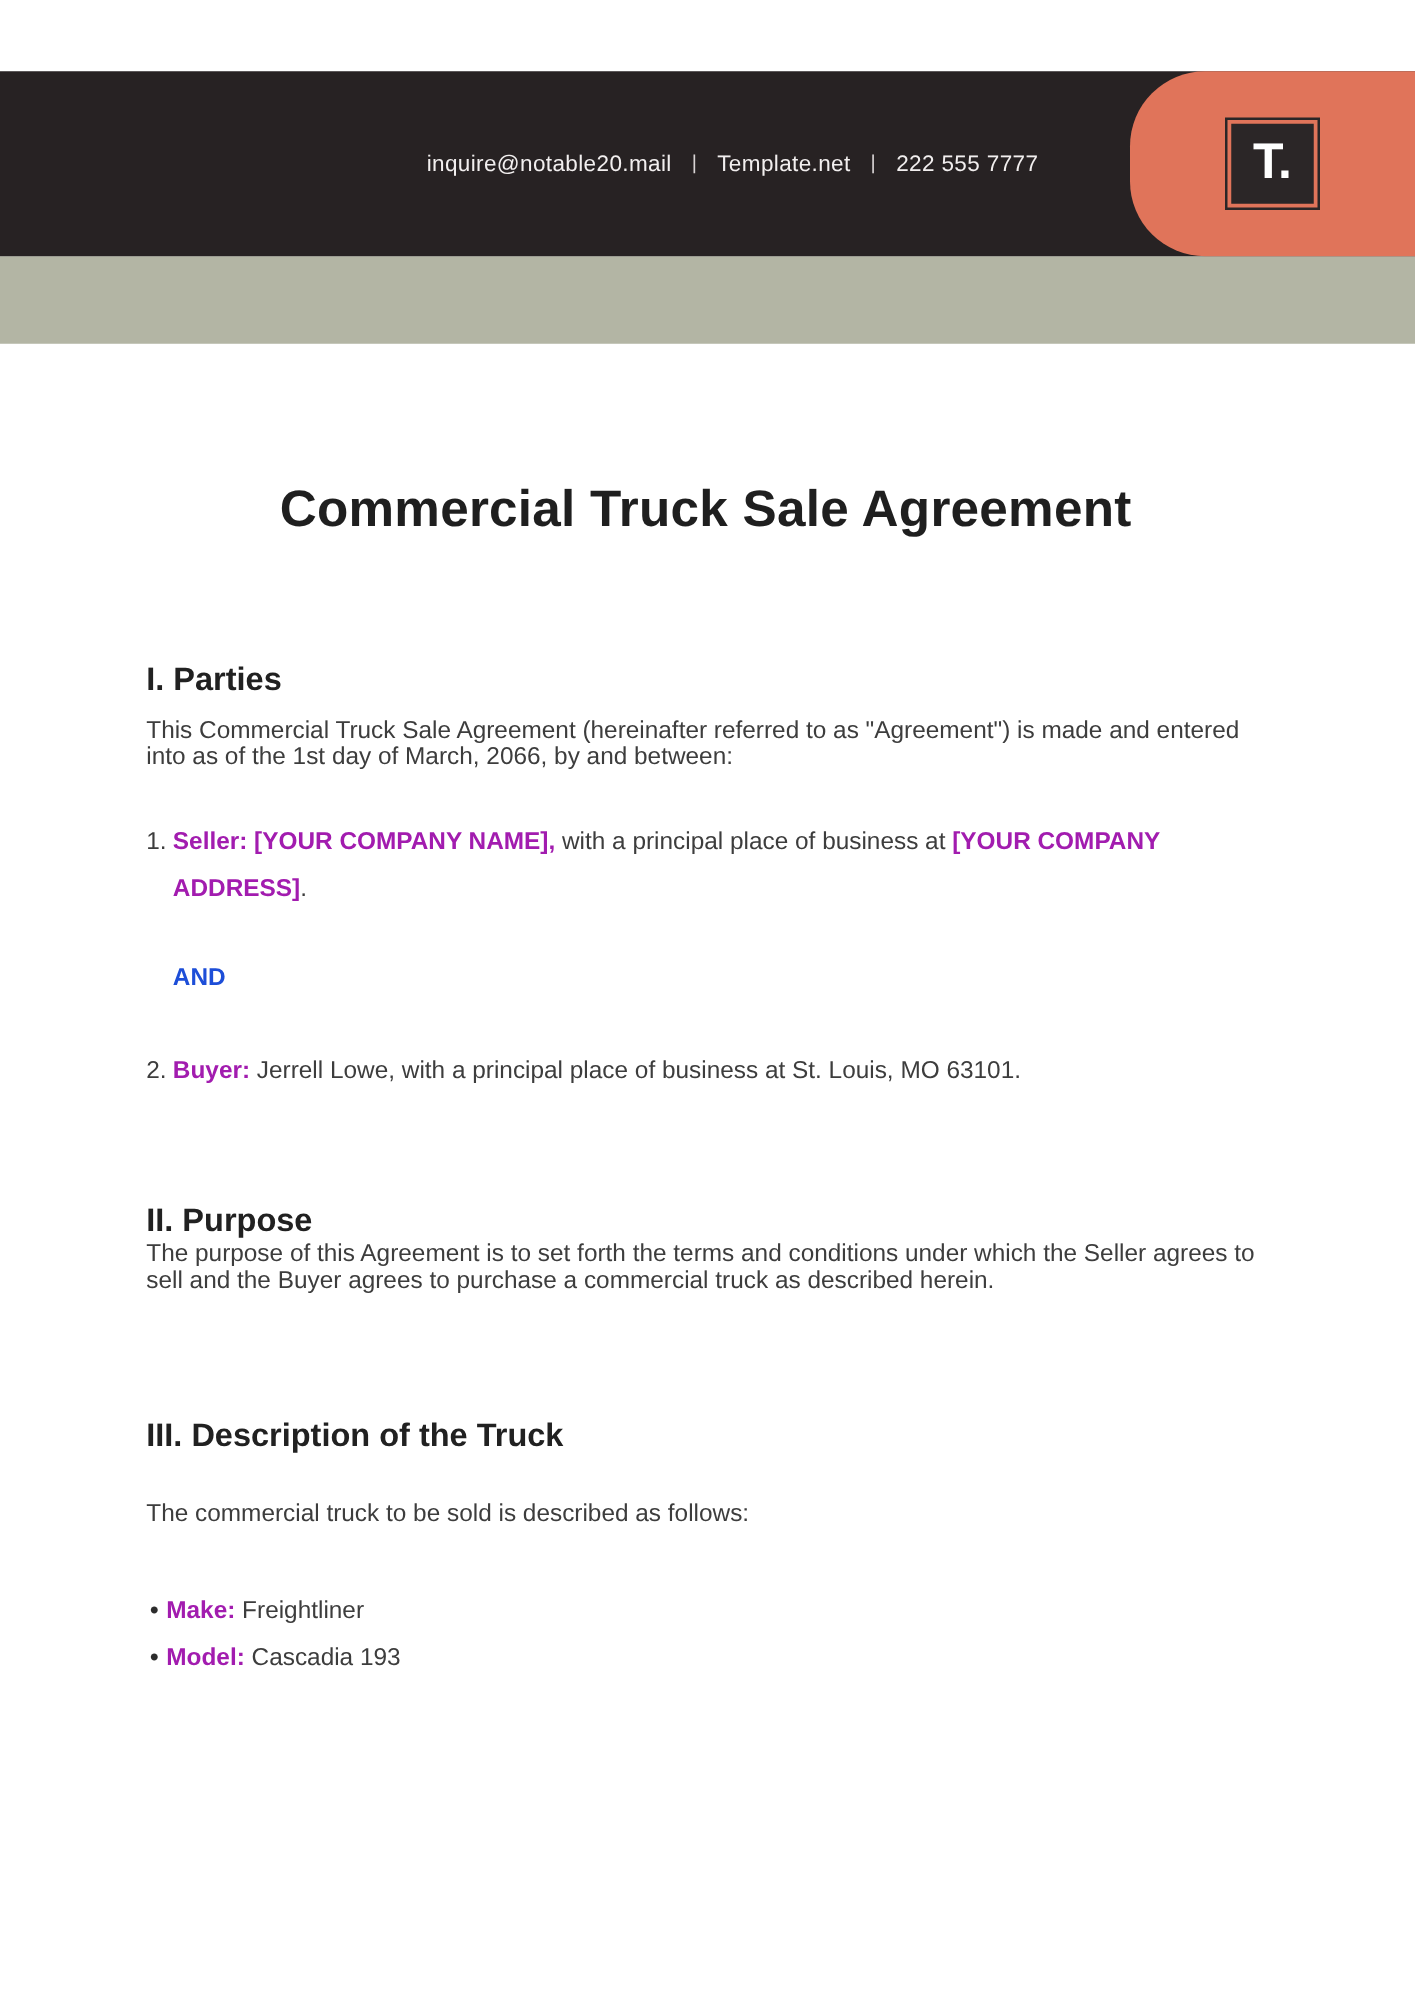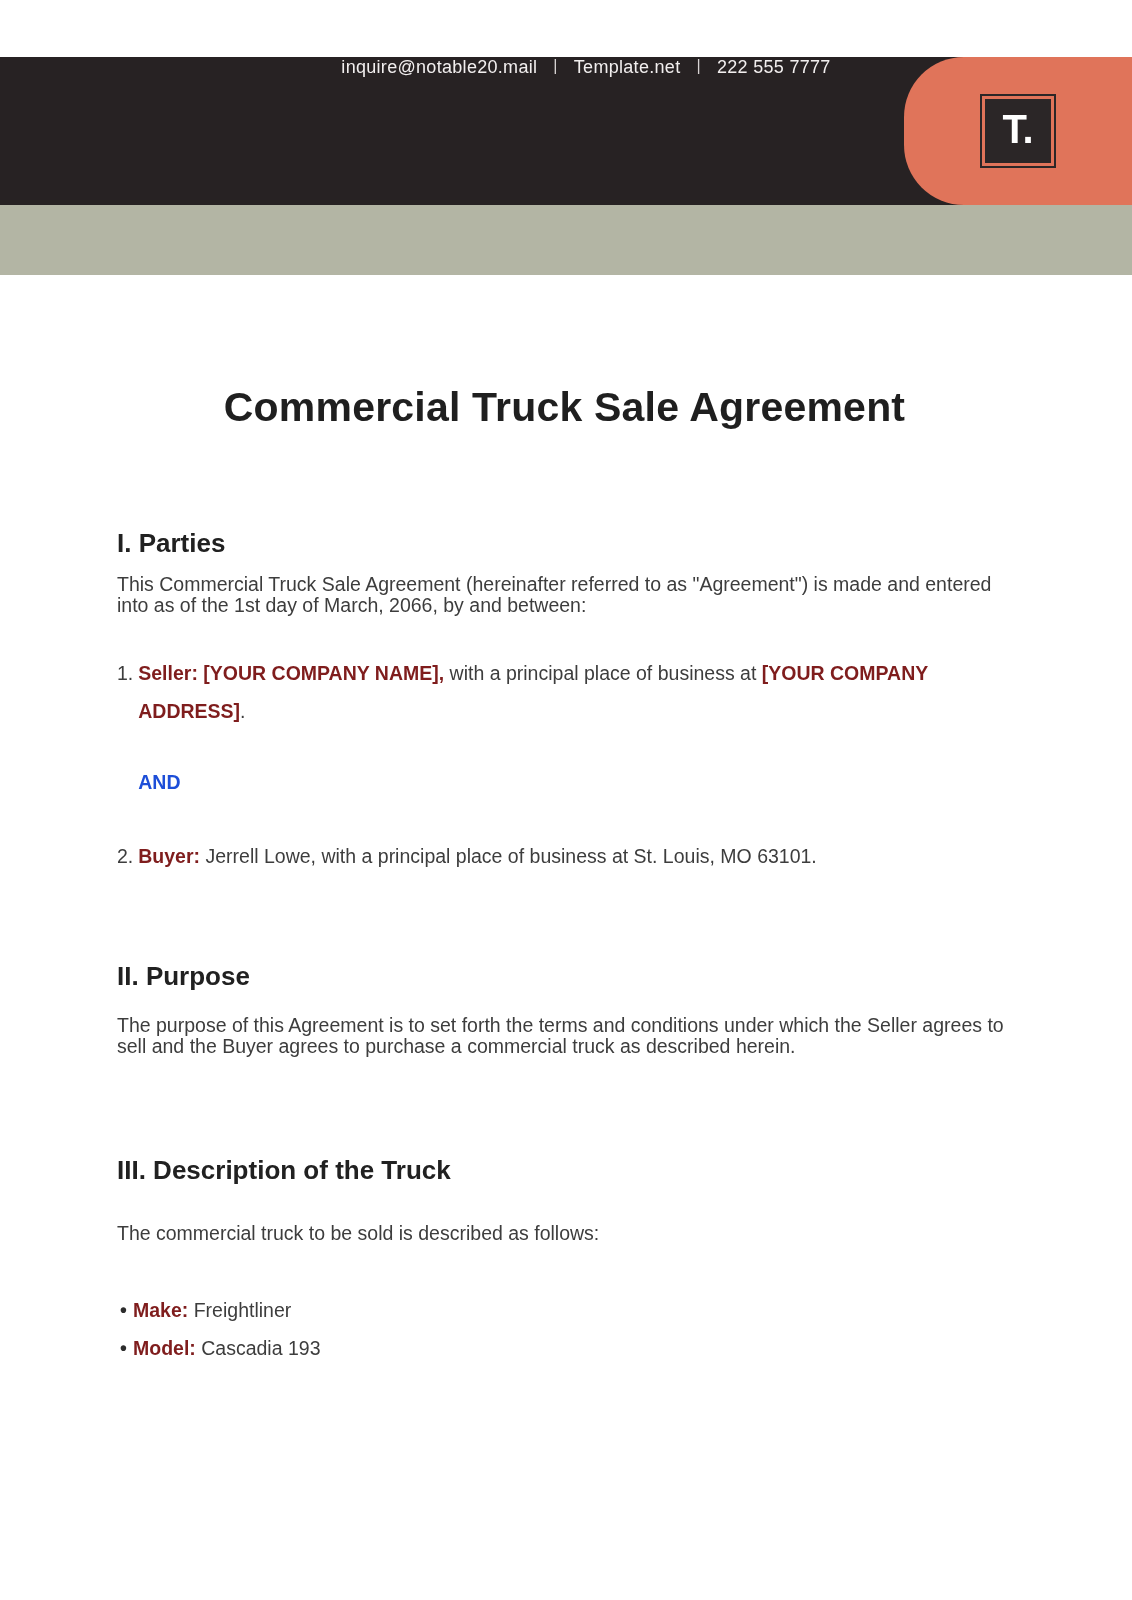--- a/index.html
+++ b/index.html
@@ -22,20 +22,21 @@
     position: relative;
     height: 148px;
     background: #272223;
   }
 
   .contact {
     position: absolute;
     left: 0; top: 0;
     width: 100%; height: 100%;
     display: flex;
+    align-items: center;
     justify-content: center;
     padding-left: 40px; 
     color: #f2efef;
     font-size: 18px;
     letter-spacing: 0.3px;
   }
   .contact .sep {
     margin: 0 16px;
     color: #d8d4d4;
     font-size: 16px;
@@ -98,24 +99,24 @@
   .sec-parties .section-heading { margin-top: 96px; }
   .sec-purpose .section-heading { margin-top: 84px; }
   .sec-description .section-heading { margin-top: 96px; }
 
   .para {
     font-size: 19.5px;
     line-height: 21px;
     color: #3d3d3d;
   }
   .sec-parties .para.intro { margin-top: 14px; }
-  .sec-purpose .para { margin-top: 22px; }
+  .sec-purpose .para { }
   .sec-description .para { margin-top: 36px; }
 
-  b, .bold { font-weight: 700; color: #7f1d1d; }
+  b, .bold { font-weight: 700; color: #a21caf; }
 
   
   .num-list { margin-top: 38px; }
   .num-item {
     display: flex;
     font-size: 19.5px;
     line-height: 38px;
   }
   .num-item + .num-item { margin-top: 36px; }
   .num-item .num {

